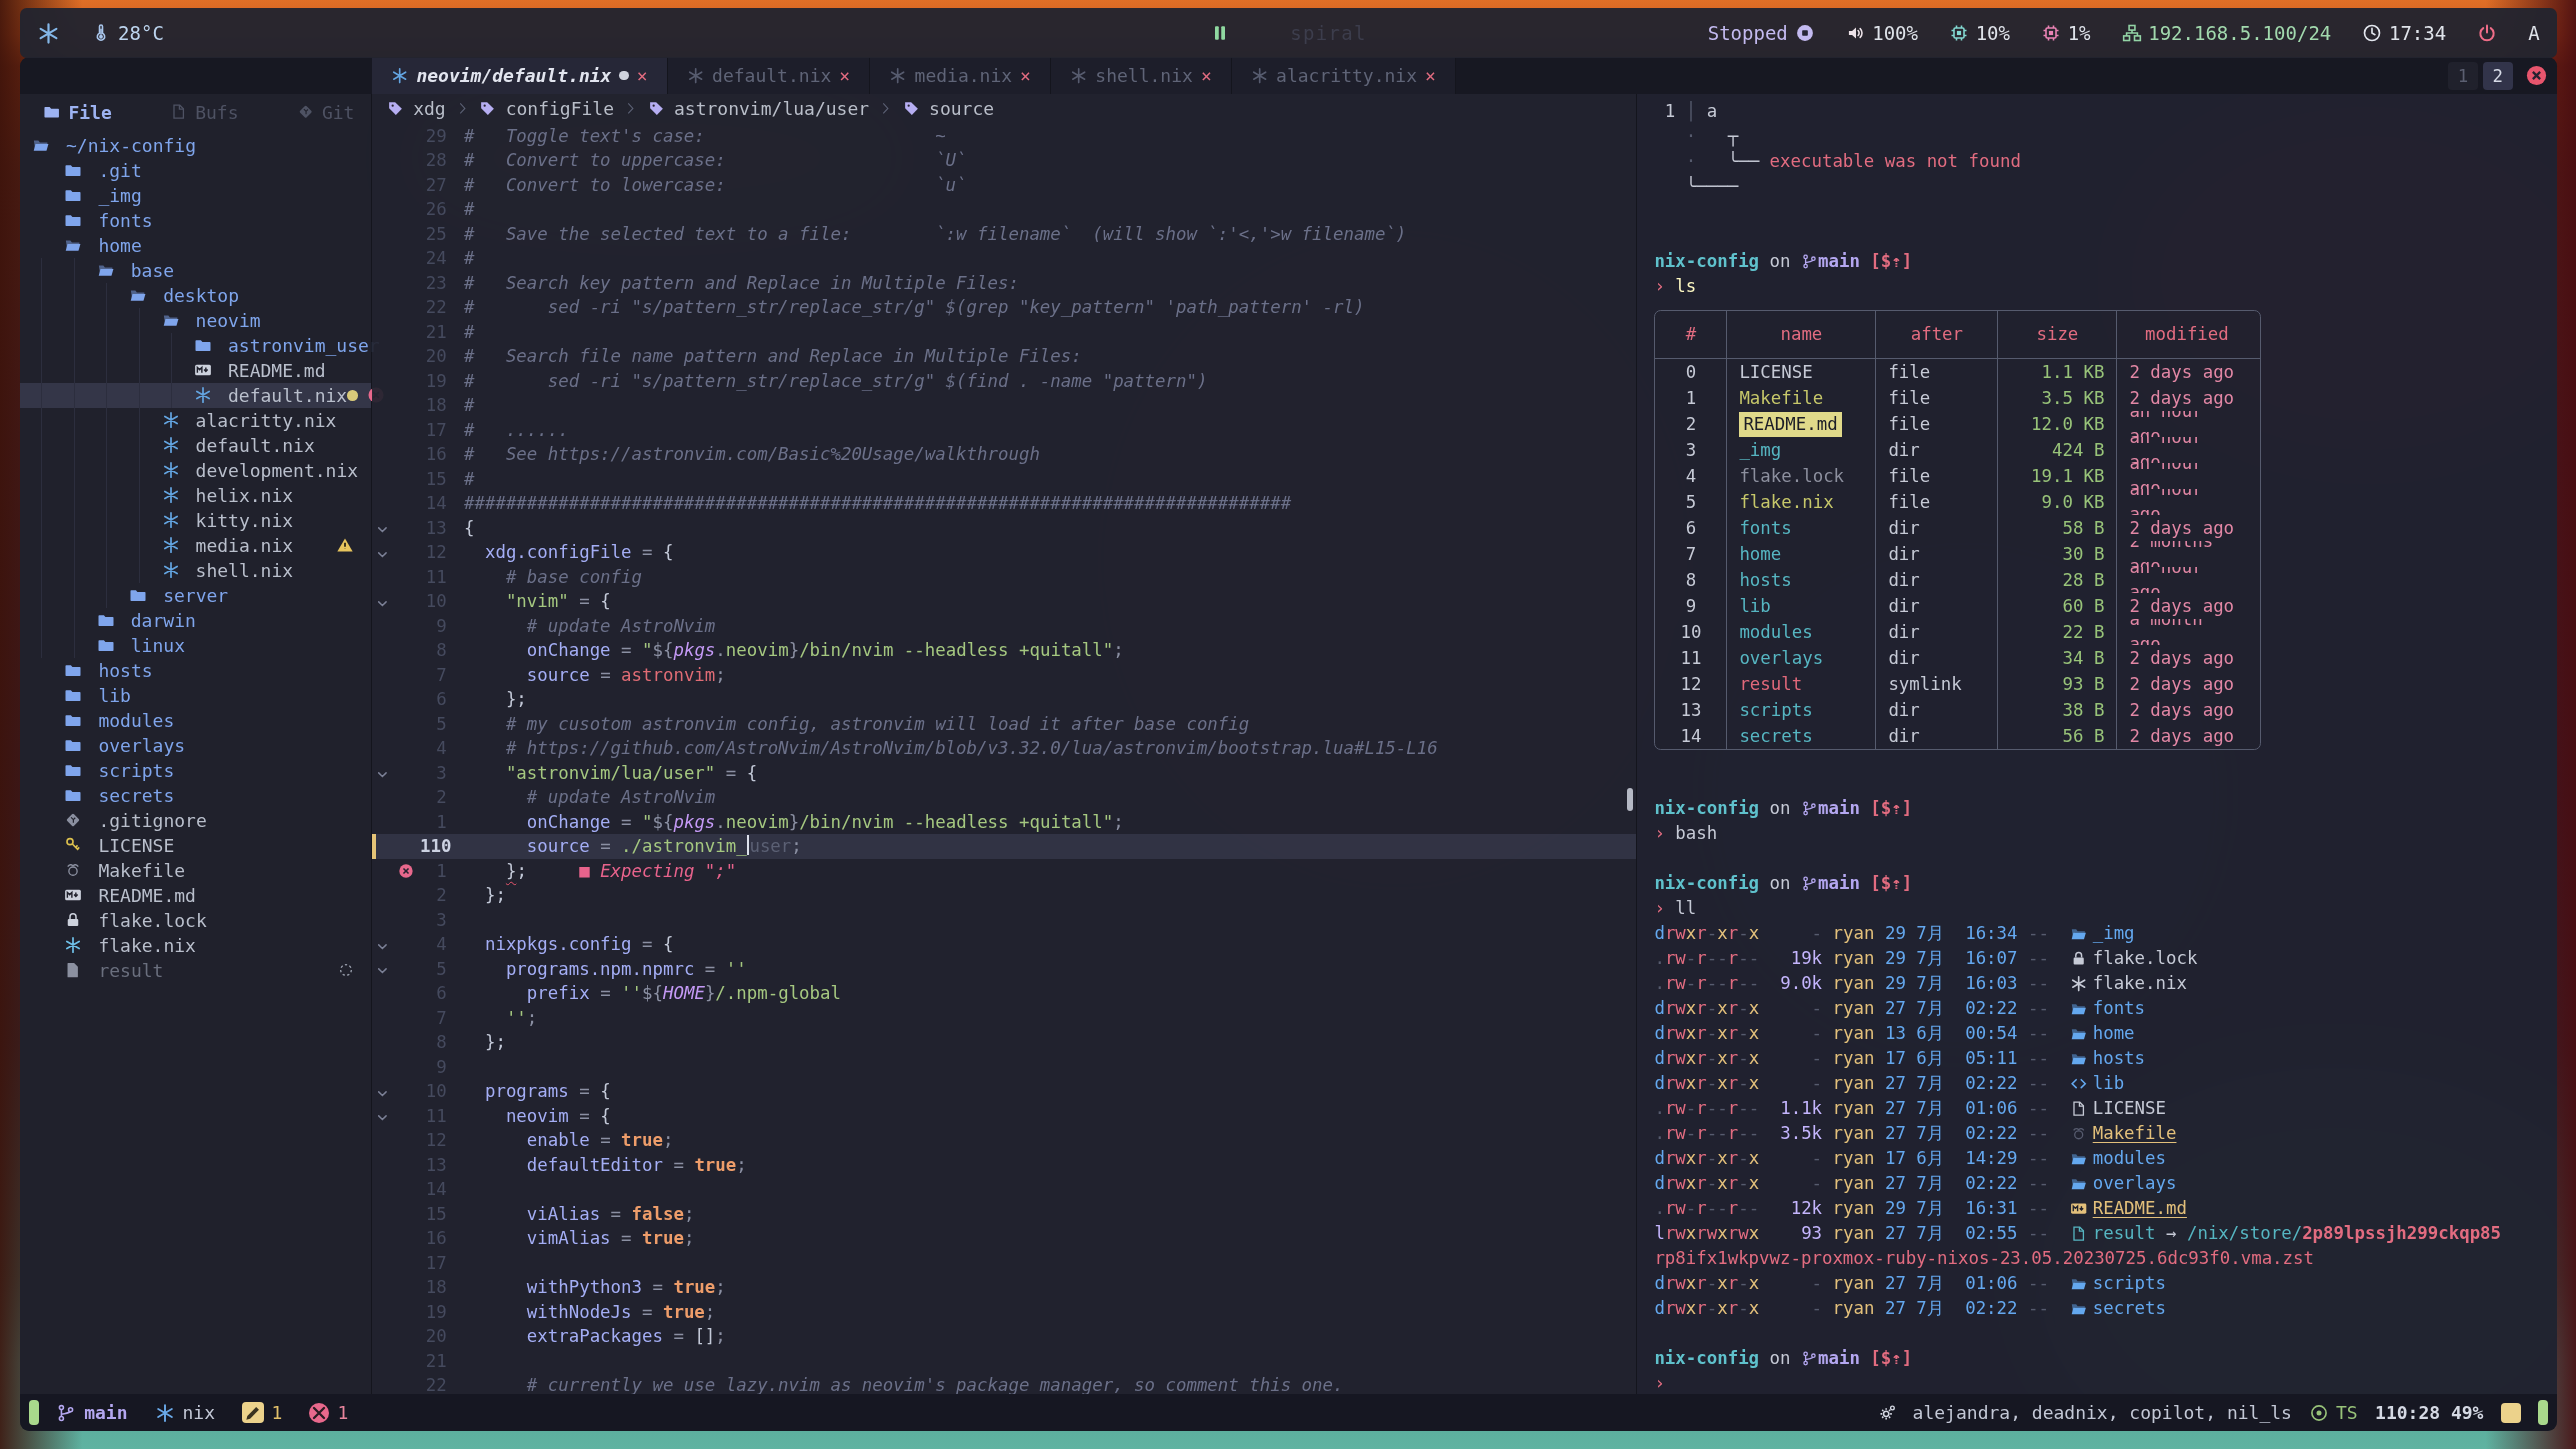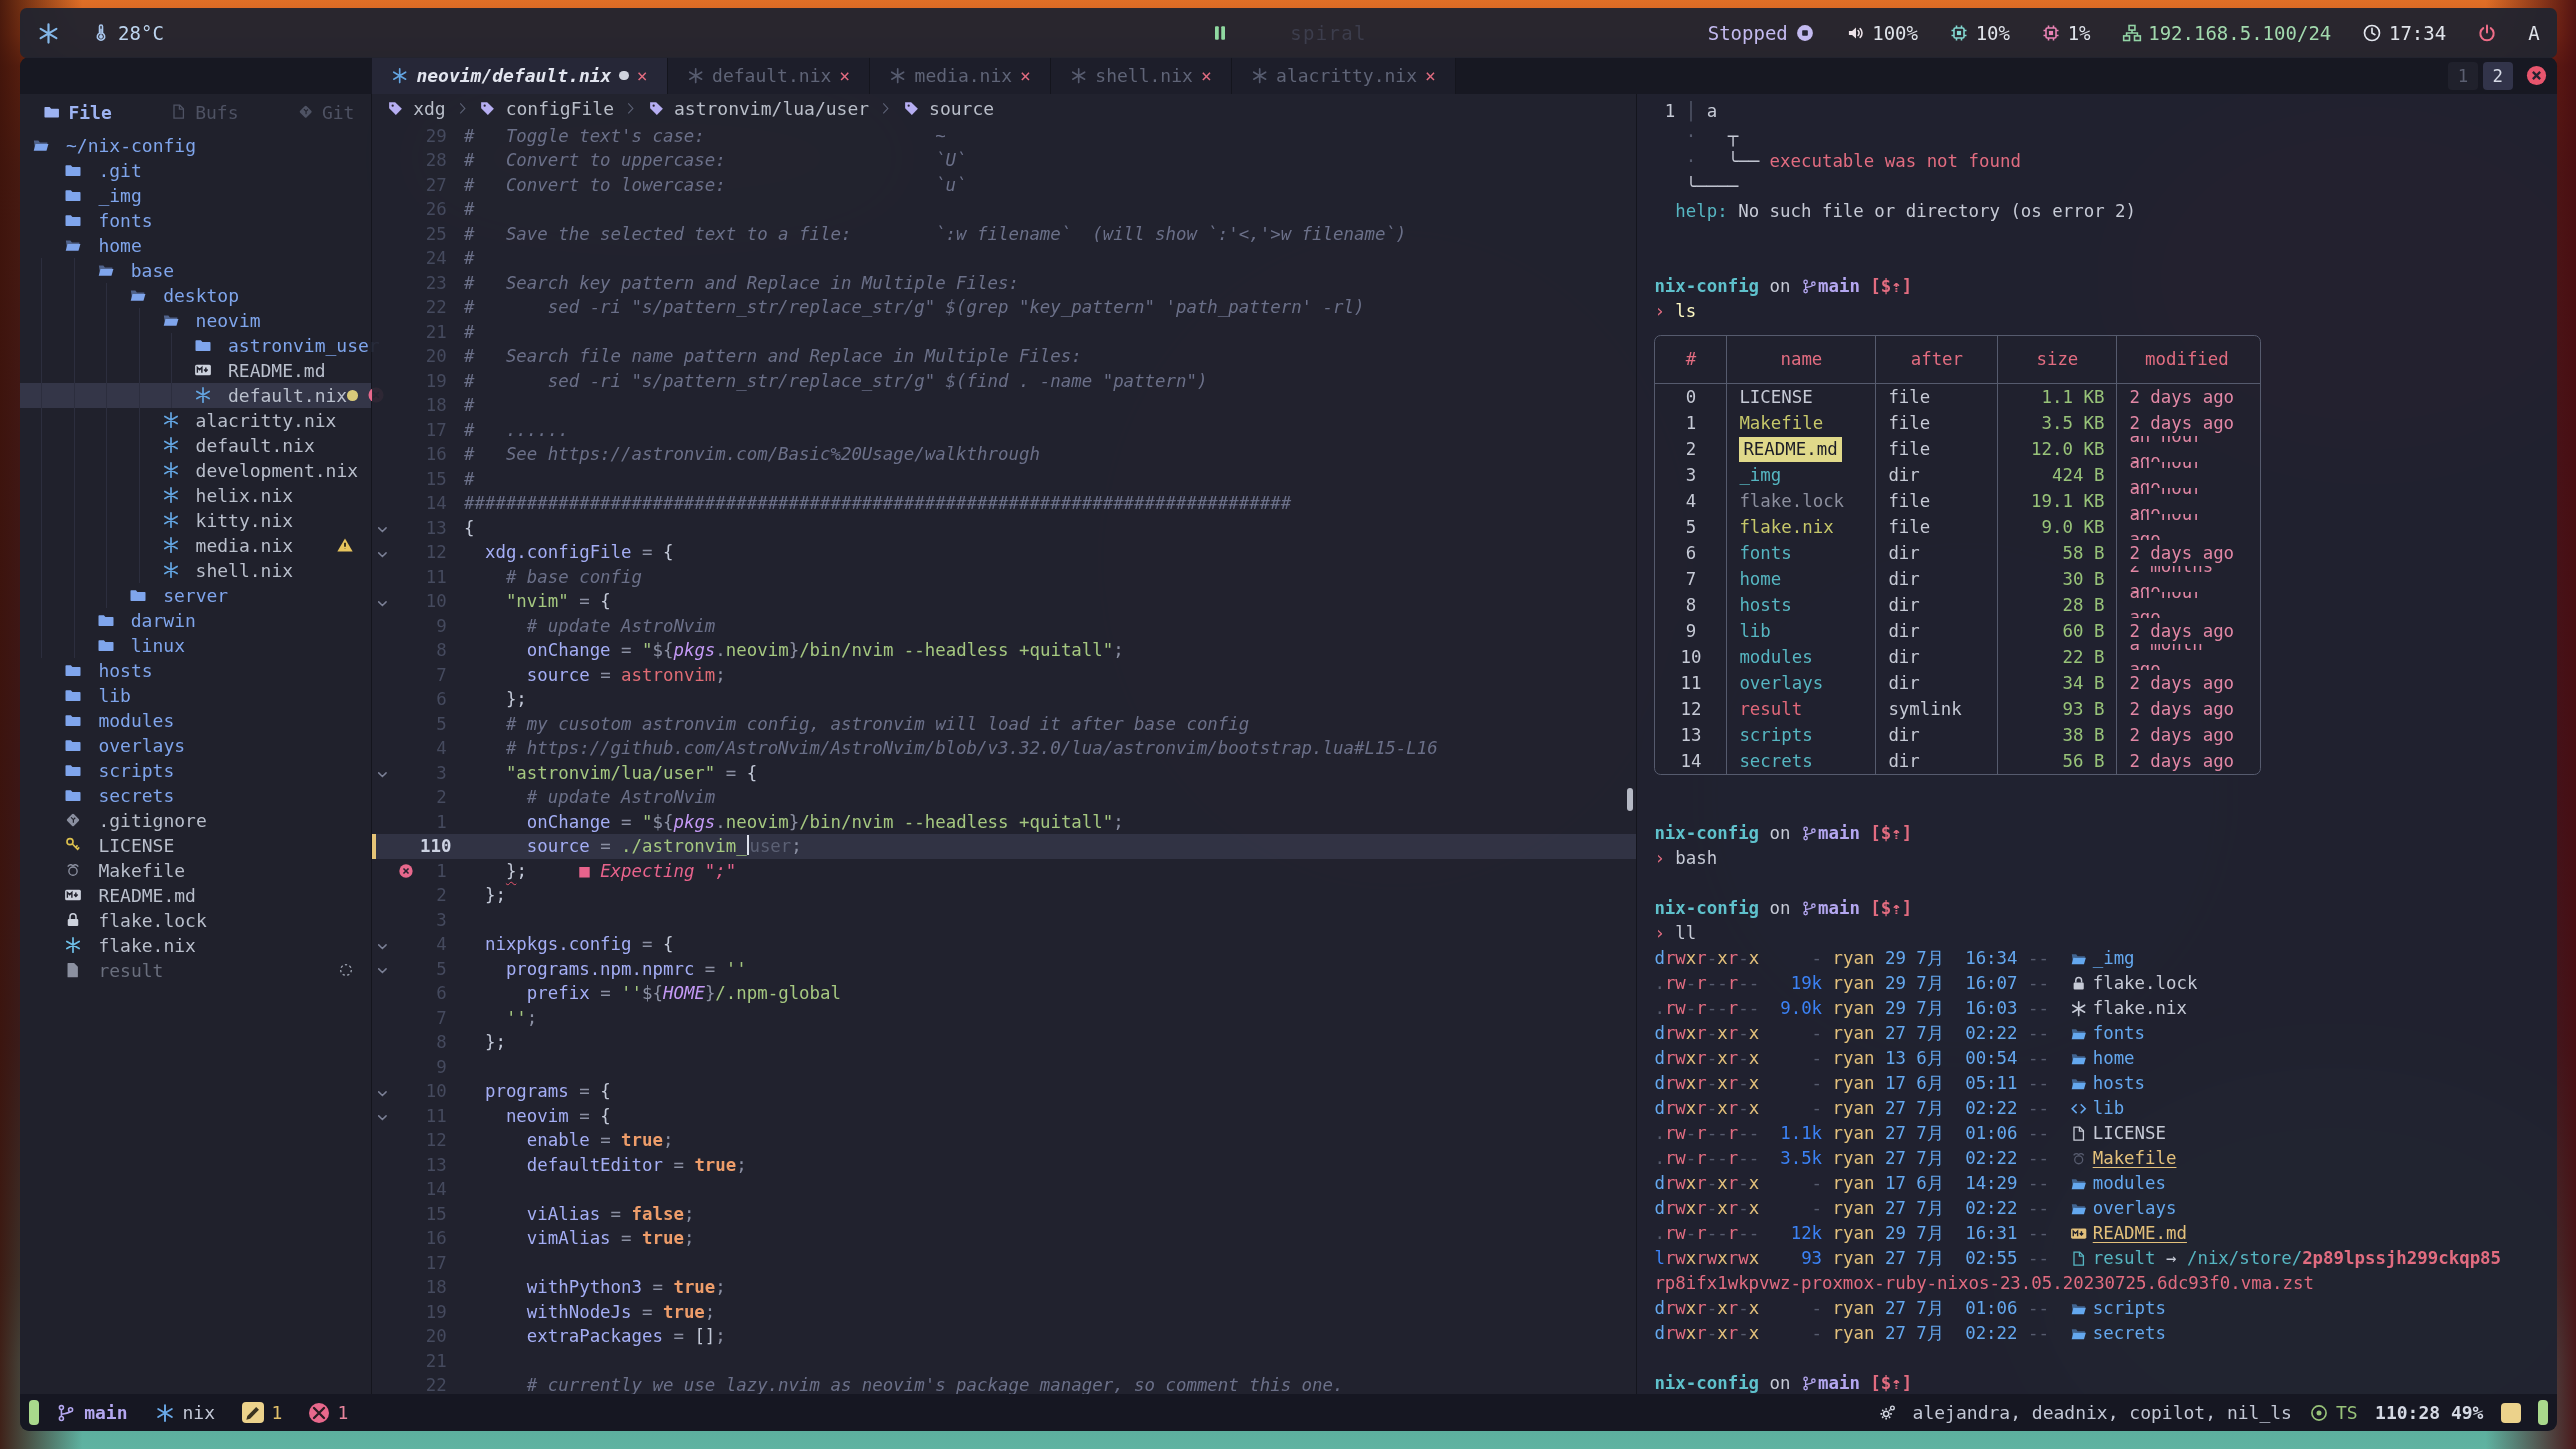--- a/index.html
+++ b/index.html
@@ -90,21 +90,21 @@
   .rd{color:#e06c75;}.pl{color:#c3c9d8}.gh{color:#5b6074}
   .evt{color:#e8638c;font-style:italic}
   .errch{color:#c3c9d8; text-decoration:underline wavy #e8556d 1.3px; text-underline-offset:4px;}
   .caret{display:inline-block;width:2.7px;height:20px;background:#dde1ec;vertical-align:-3.4px;}
   #scrollhint{position:absolute;right:2.7px;top:694px;width:6.7px;height:23px;border-radius:3.4px;background:#cfd3de;opacity:.85;}
 
   
   #term { position:absolute; inset:0; padding:5.4px 0 0 17.4px; font-size:17.4px; line-height:25px; color:#c6cad6; overflow:hidden;}
   .tline { white-space:pre; height:25px; }
   .tw{color:#c6cad6}.tdim{color:#565b6e}.tpink{color:#e26c80}.tred{color:#fef9c3}
-  .tcyan{color:#5fc1cc}.tteal{color:#56b6c2}.tlav{color:#b4a7f0}.tgreen{color:#3b82f6}
+  .tcyan{color:#5fc1cc}.tteal{color:#56b6c2}.tlav{color:#b4a7f0}.tgreen{color:#c4b5fd}
   .tyellow{color:#e3c07b}.tblue{color:#64a8ef}
   .b{font-weight:bold}.u{text-decoration:underline;text-underline-offset:3.4px;}
 
   
   #lstable-wrap { height:472px; padding:10.7px 0 0 0; }
   #lstable { width:607px; border:1.3px solid #565b6e; border-radius:6.7px; overflow:hidden; background:rgba(33,34,48,.3);}
   .trh, .trr { display:flex; }
   .trh { border-bottom:1.3px solid #565b6e; }
   .tc { padding:0 12px; height:26px; display:flex; align-items:center; border-right:1.3px solid #565b6e; overflow:hidden;}
   .tc:last-child { border-right:none; }
@@ -847,21 +847,20 @@
         </div>
       <div id="scrollhint"></div>
     </div>
 
     <div id="terminal">
       <div id="term">
           <div class="tline"><span class="tw"> 1 </span><span class="tdim">│ </span><span class="tw">a</span></div>
           <div class="tline"><span class="tdim">   ·   </span><span class="tw">┬</span></div>
           <div class="tline"><span class="tdim">   ·   </span><span class="tw">╰── </span><span class="tpink">executable was not found</span></div>
           <div class="tline"><span class="tdim">   </span><span class="tw">╰────</span></div>
-          <div class="tline"><span class="tteal">  help: </span><span class="tw">No such file or directory (os error 2)</span></div>
           <div class="tline"></div>
           <div class="tline"></div>
           <div class="tline"><span class="tcyan b">nix-config</span><span class="tw"> on </span><span class="tlav" style="display:inline-flex;vertical-align:-2.7px;"><svg class="ic " style="width:17px;height:17px" viewBox="0 0 24 24">
                 <circle cx="6.5" cy="5.5" r="2.4" fill="none" stroke="currentColor" stroke-width="1.9"></circle>
                 <circle cx="6.5" cy="18.5" r="2.4" fill="none" stroke="currentColor" stroke-width="1.9"></circle>
                 <circle cx="17.5" cy="8" r="2.4" fill="none" stroke="currentColor" stroke-width="1.9"></circle>
                 <path d="M6.5 8v8M6.5 13.5c7-1 9-2 11-3.3" fill="none" stroke="currentColor" stroke-width="1.9"></path>
               </svg></span><span class="tlav b">main</span><span class="tpink b"> [$⇡]</span></div>
           <div class="tline"><span class="tpink">› </span><span class="tred">ls</span></div>
           <div id="lstable-wrap">

